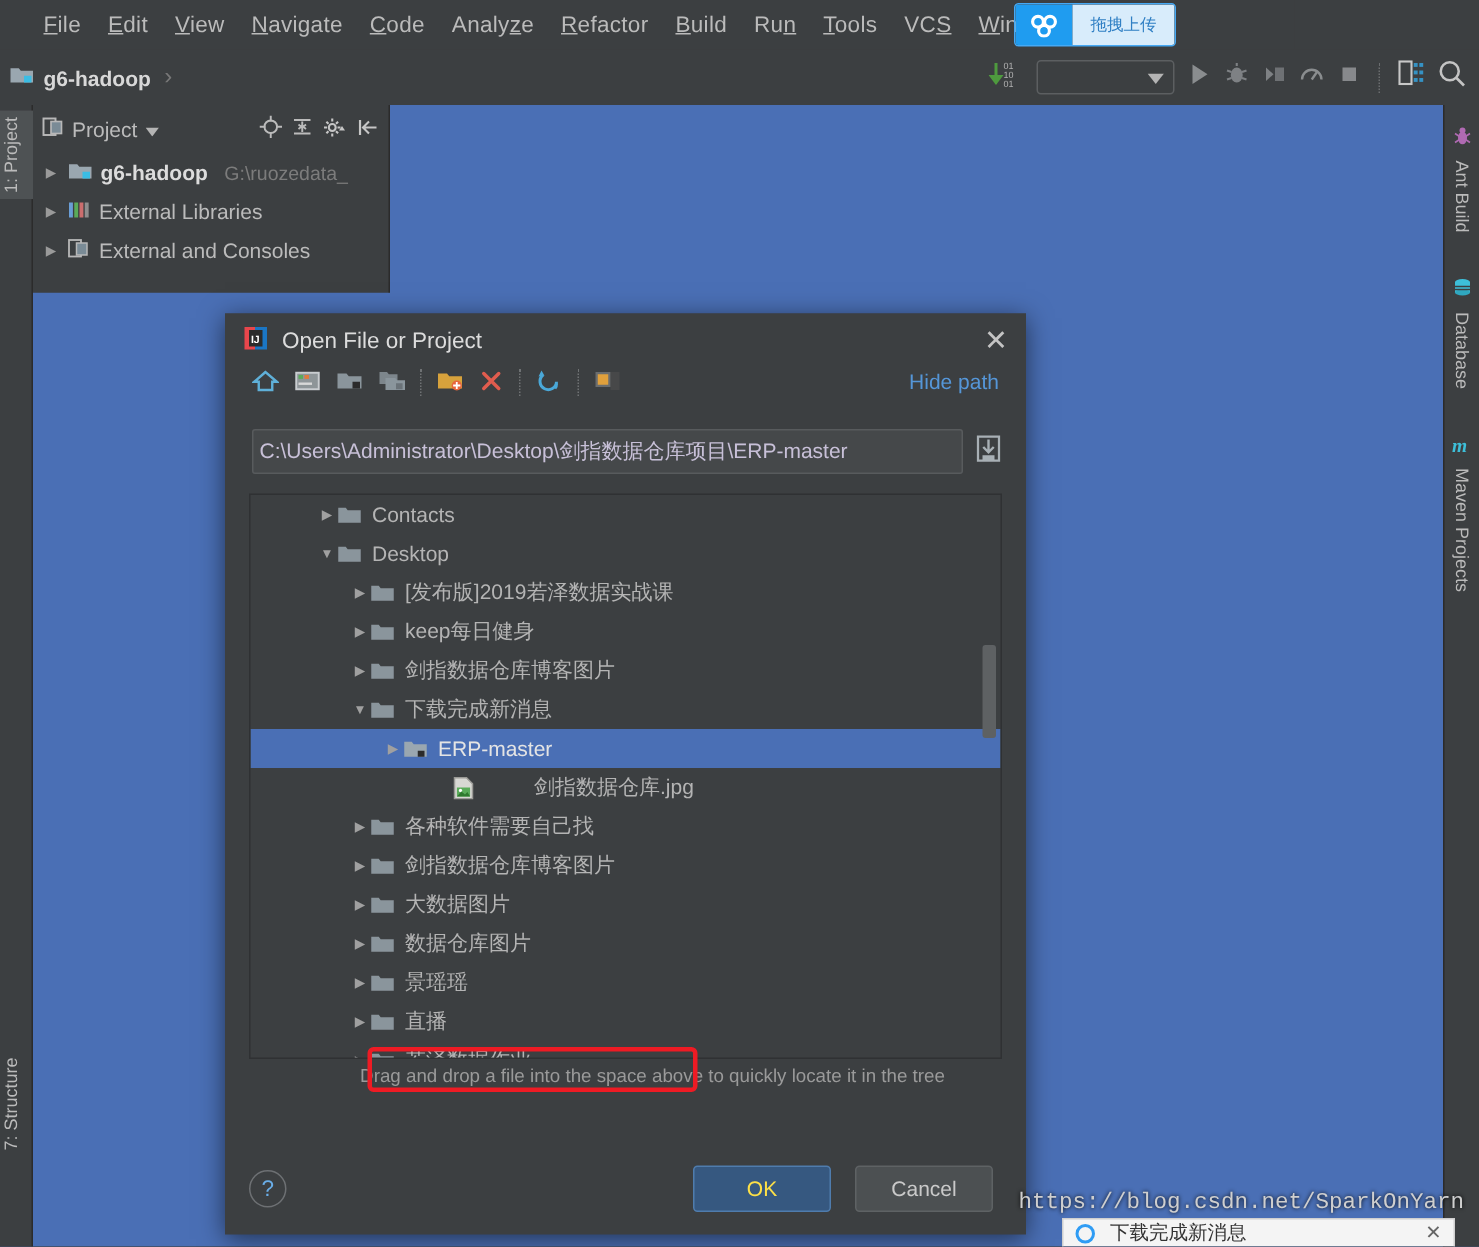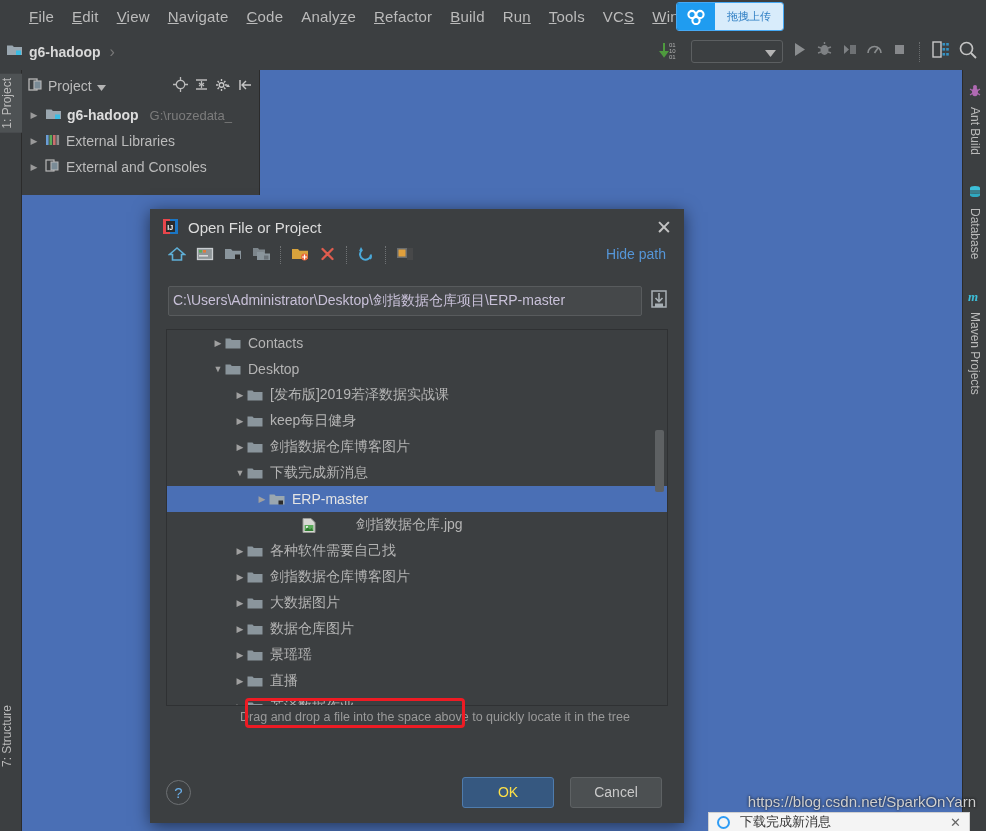--- a/index.html
+++ b/index.html
@@ -160,21 +160,21 @@
   .btn {
     height: 31px; min-width: 92px; border-radius: 3px; font-size: 14px;
     display: flex; align-items: center; justify-content: center;
   }
   .btn.primary { background: #365880; border: 1px solid #4f7cad; color: #fde047; margin-left: auto; }
   .btn.secondary { background: #4c5052; border: 1px solid #5e6264; color: #c9c9c9; margin-left: 16px; margin-right: 6px; }
 
   
   .watermark {
     position: absolute; right: 10px; bottom: 21px; color: #cfcfcf;
-    font-size: 15px; text-shadow: 0 0 3px #000;
+    font-size: 15px; text-shadow: 0 0 3px #000; font-family: Liberation Mono, monospace;
   }
   .bottom-popup {
     position: absolute; left: 708px; bottom: 0; width: 262px; height: 19px;
     background: #f4f4f4; border: 1px solid #d0d0d0; border-bottom: none;
     display: flex; align-items: center; padding: 0 8px; overflow: hidden;
   }
   .bp-icon { width: 13px; height: 13px; border-radius: 50%; border: 2px solid #2f9cf4; margin-right: 10px; flex:0 0 13px;}
   .bp-text { color: #333; font-size: 13px; flex: 1; white-space: nowrap; }
   .bp-close { color: #666; font-size: 13px; }
 </style>

